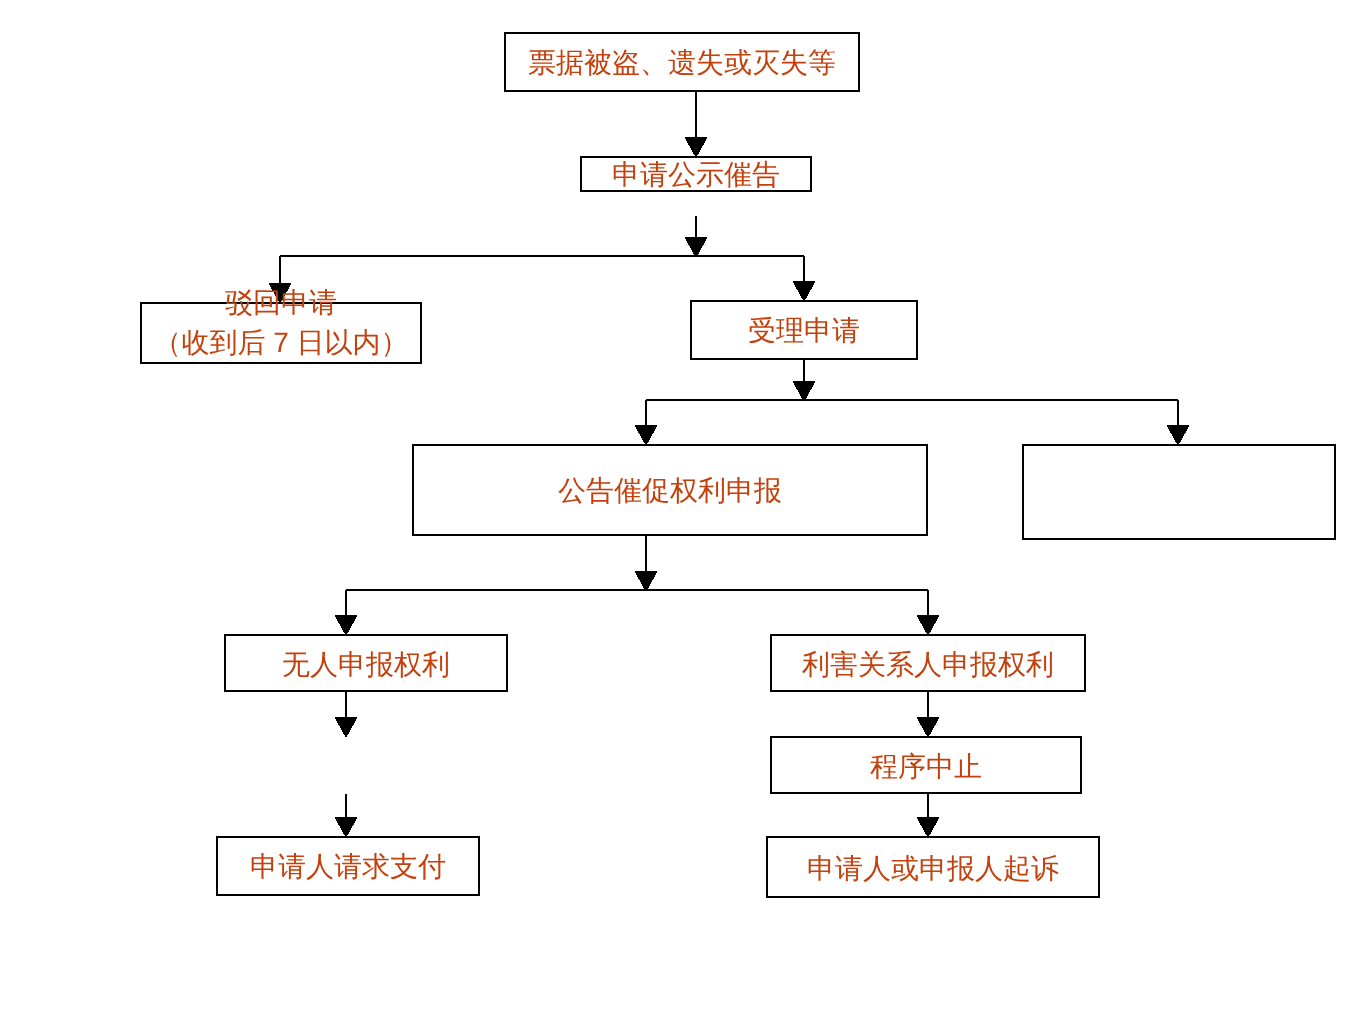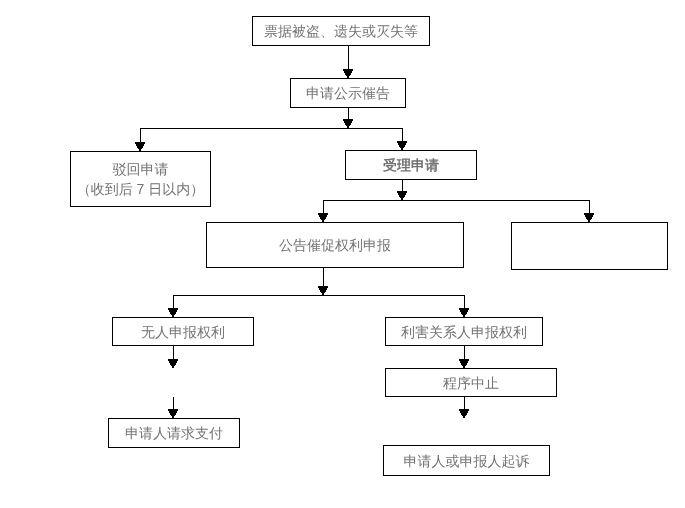--- a/index.html
+++ b/index.html
@@ -14,21 +14,21 @@
   .edges {
     position: absolute;
     left: 0; top: 0;
     width: 685px; height: 508px;
   }
   .node {
     position: absolute;
     box-sizing: border-box;
     border: 1px solid #000000;
     background: #ffffff;
-    color: #737373;
+    color: #c2410c;
     display: flex;
     flex-direction: column;
     align-items: center;
     justify-content: center;
     text-align: center;
     font-size: 14px;
     line-height: 20px;
     white-space: nowrap;
   }
   .node span { display: block; }
@@ -89,30 +89,30 @@
         <line x1="464" y1="397" x2="464" y2="410"></line>
         <polygon points="459,409 469,409 464,418"></polygon>
       </g>
     </g>
   </svg>
 
   <div class="node" style="left:252px; top:16px; width:178px; height:30px;">
     <span>票据被盗、遗失或灭失等</span>
   </div>
 
-  <div class="node" style="left:290px; top:78px; width:116px; height:30px;">
+  <div class="node" style="left:290px; top:78px; width:116px; height:18px;">
     <span>申请公示催告</span>
   </div>
 
-  <div class="node" style="left:70px; top:151px; width:141px; height:56px;">
+  <div class="node" style="left:70px; top:151px; width:141px; height:31px;justify-content:flex-end;">
     <span>驳回申请</span>
     <span>（收到后 7 日以内）</span>
   </div>
 
-  <div class="node" style="left:345px; top:150px; width:132px; height:30px;font-weight:bold;">
+  <div class="node" style="left:345px; top:150px; width:114px; height:30px;">
     <span>受理申请</span>
   </div>
 
   <div class="node" style="left:206px; top:222px; width:258px; height:46px;">
     <span>公告催促权利申报</span>
   </div>
 
   <div class="node" style="left:511px; top:222px; width:157px; height:48px;">
   </div>
 
@@ -122,21 +122,21 @@
 
   <div class="node" style="left:385px; top:317px; width:158px; height:29px;">
     <span>利害关系人申报权利</span>
   </div>
 
 
   <div class="node" style="left:108px; top:418px; width:132px; height:30px;">
     <span>申请人请求支付</span>
   </div>
 
-  <div class="node" style="left:385px; top:368px; width:172px; height:29px;">
+  <div class="node" style="left:385px; top:368px; width:156px; height:29px;">
     <span>程序中止</span>
   </div>
 
-  <div class="node" style="left:383px; top:418px; width:167px; height:31px;margin-top:27px;">
+  <div class="node" style="left:383px; top:418px; width:167px; height:31px;">
     <span>申请人或申报人起诉</span>
   </div>
 
 </div>
 
 </body></html>

